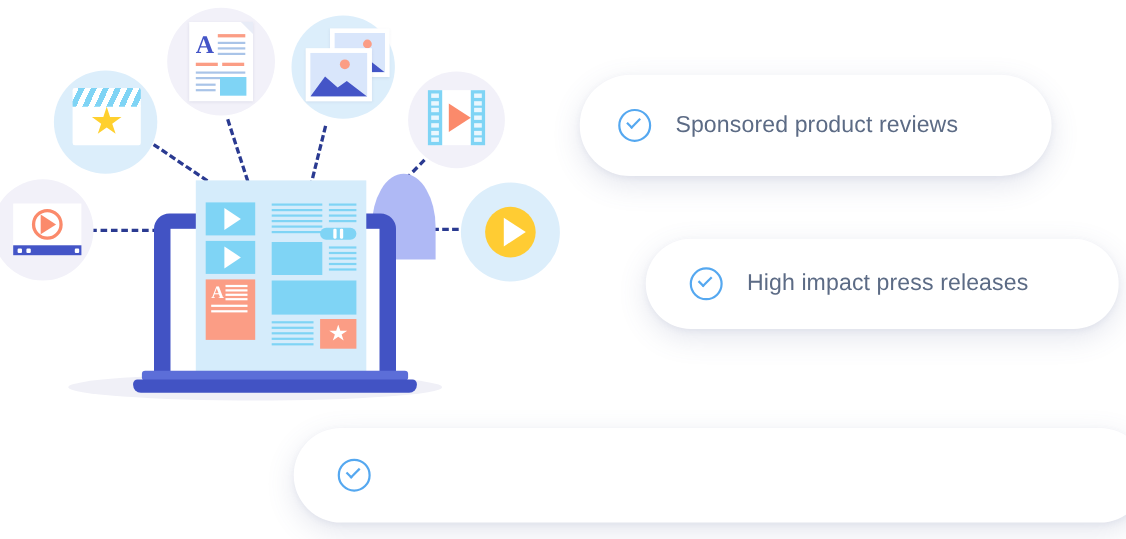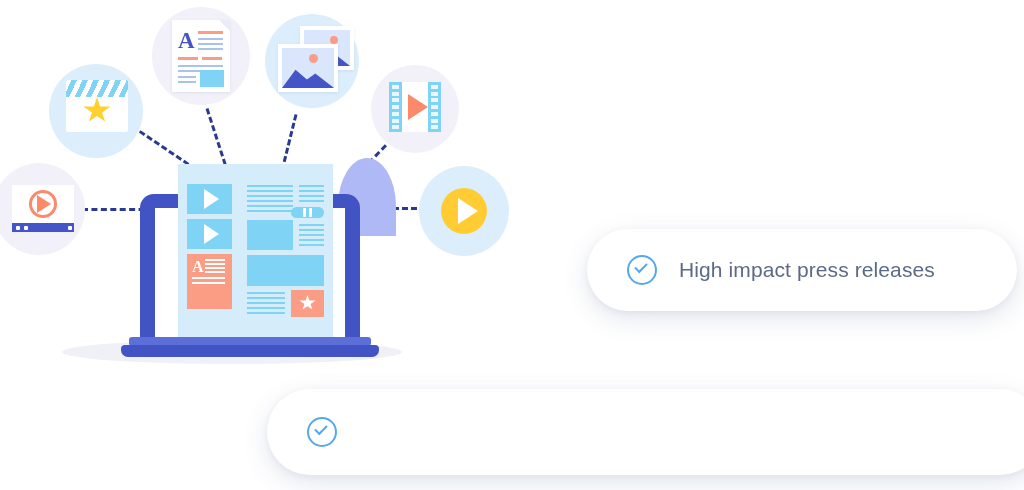--- a/index.html
+++ b/index.html
@@ -388,22 +388,26 @@
     <div class="s-line" style="left:121px; top:60px; width:25px; height:2px;"></div>
     <div class="s-line" style="left:121px; top:65px; width:25px; height:2px;"></div>
     <div class="s-line" style="left:121px; top:70px; width:25px; height:2px;"></div>
     <div class="s-line" style="left:121px; top:75px; width:25px; height:2px;"></div>
     <div class="s-line" style="left:121px; top:80px; width:25px; height:2px;"></div>
   </div>
 
   <div class="laptop-base-top" style="left:129px; top:337px; width:242px; height:9px;"></div>
   <div class="laptop-base" style="left:121px; top:345px; width:258px; height:12px;"></div>
 
-
-  <div class="pill" style="left:587px; top:229px; width:390px; height:82px; padding-left:40px;text-align:right;">
+  <div class="pill" style="left:527px; top:68px; width:394px; height:92px; padding-left:35px;">
+    <div class="check"></div>
+    <span class="ptext" style="font-size:21px; margin-left:22px;">Sponsored product reviews</span>
+  </div>
+
+  <div class="pill" style="left:587px; top:217px; width:390px; height:82px; padding-left:40px;text-align:right;">
     <div class="check"></div>
     <span class="ptext" style="font-size:21px; margin-left:22px;">High impact press releases</span>
   </div>
 
   <div class="pill" style="left:267px; top:389px; width:736px; height:86px; padding-left:40px;">
     <div class="check"></div>
   </div>
 
 </div>
 

